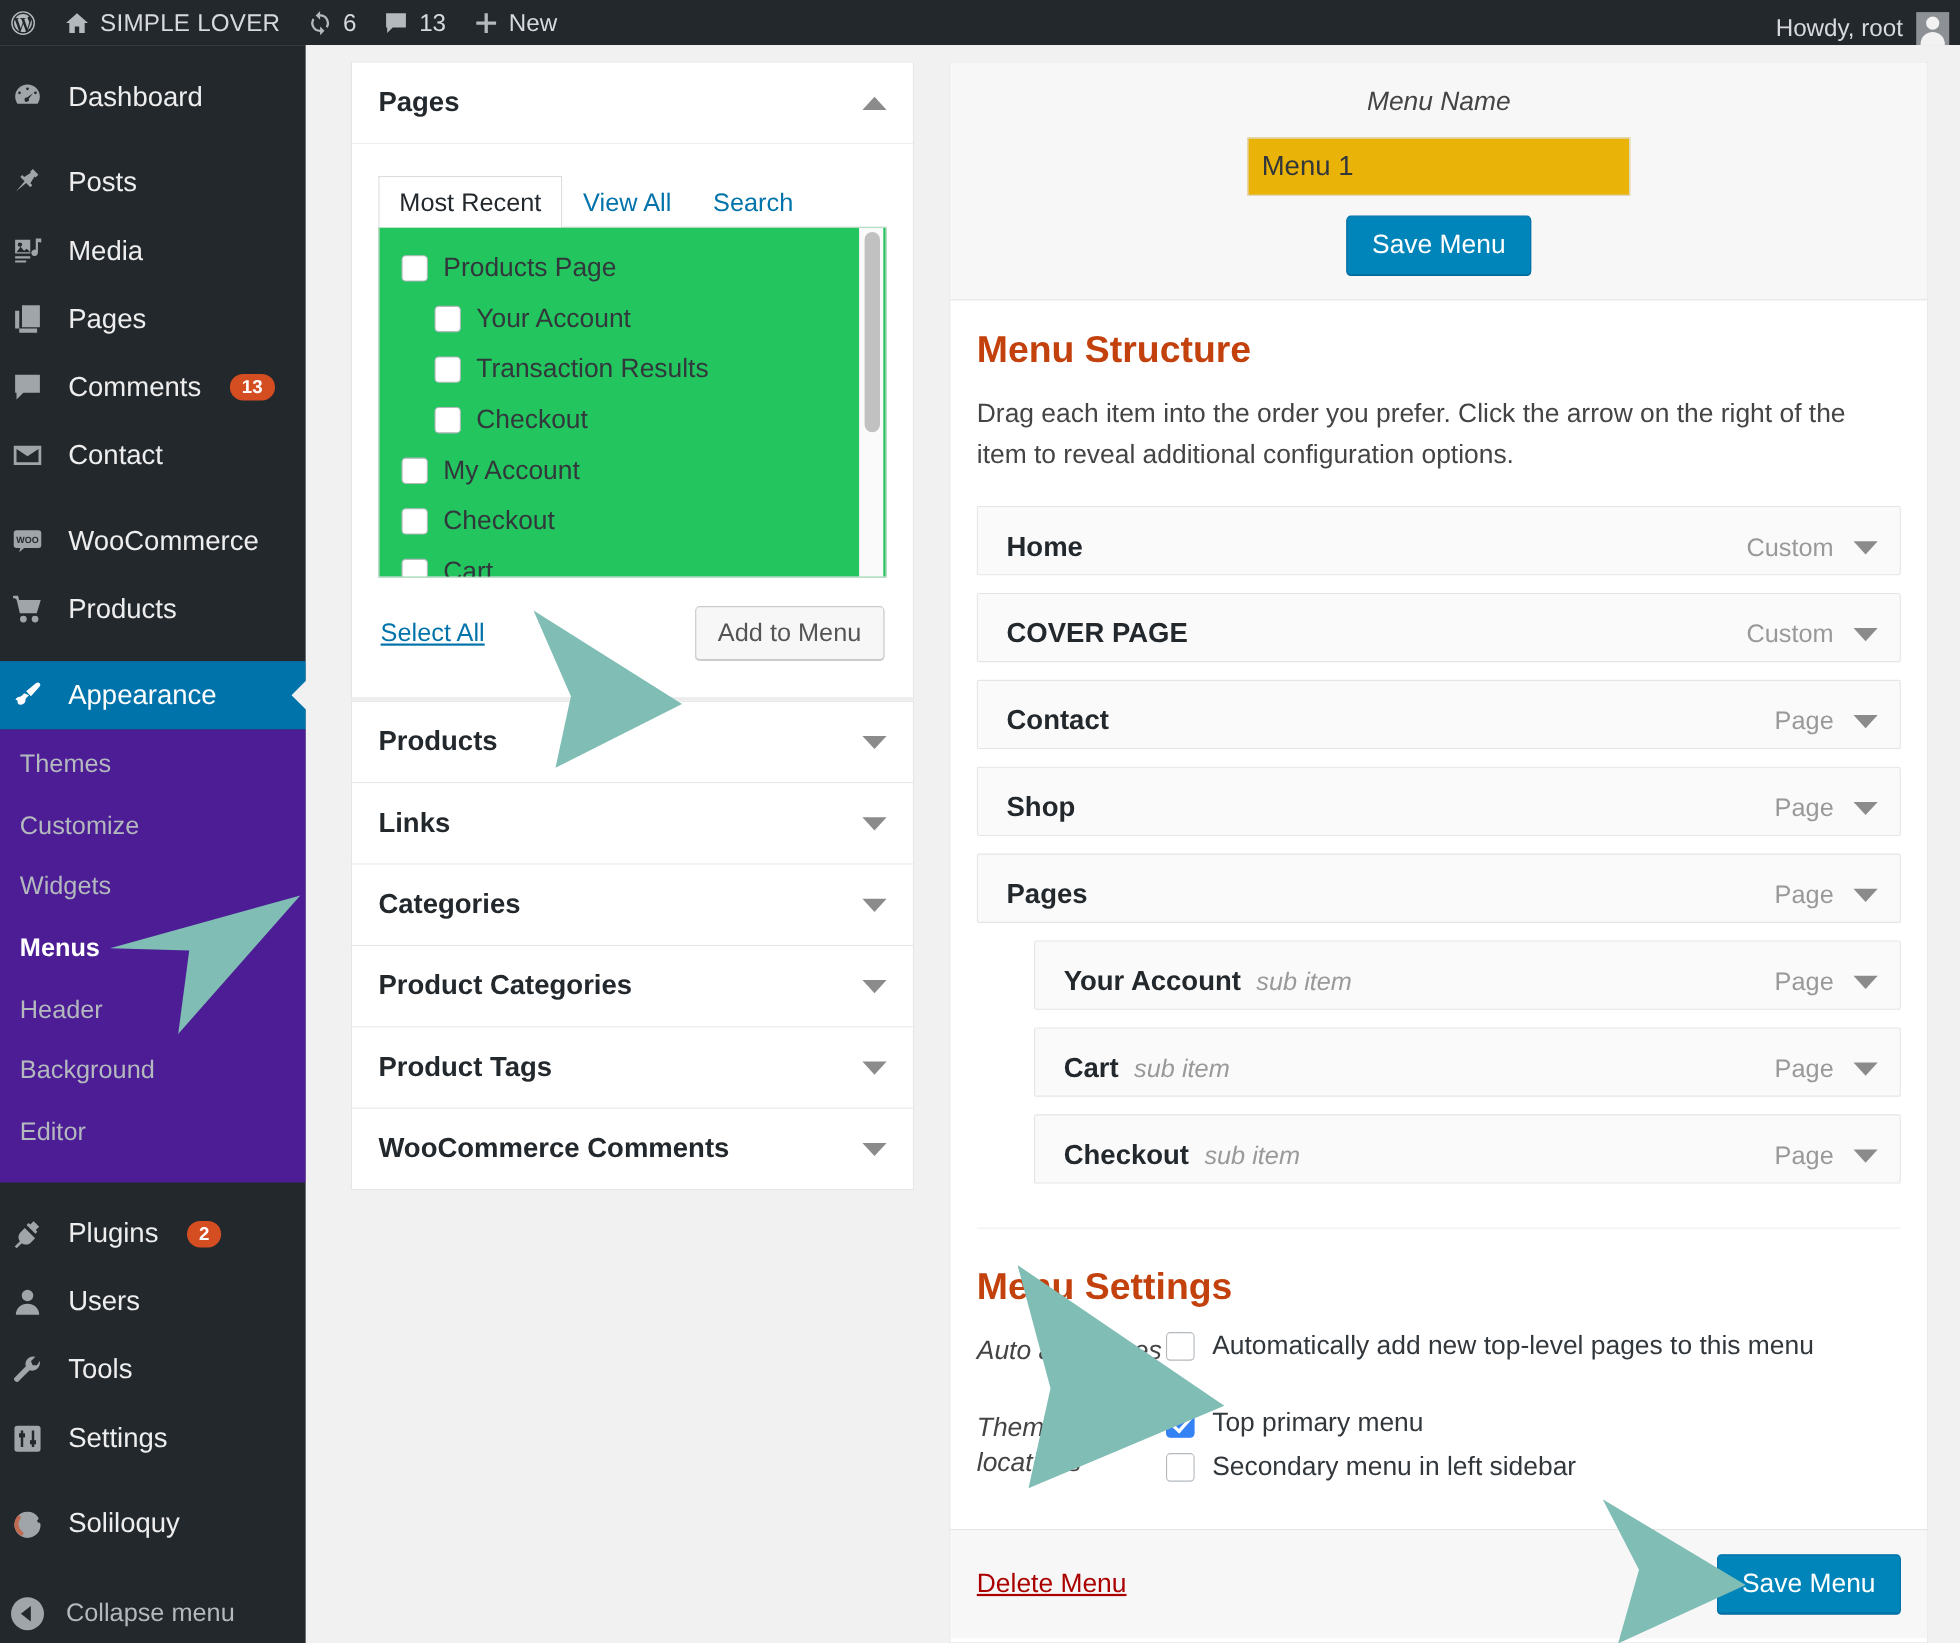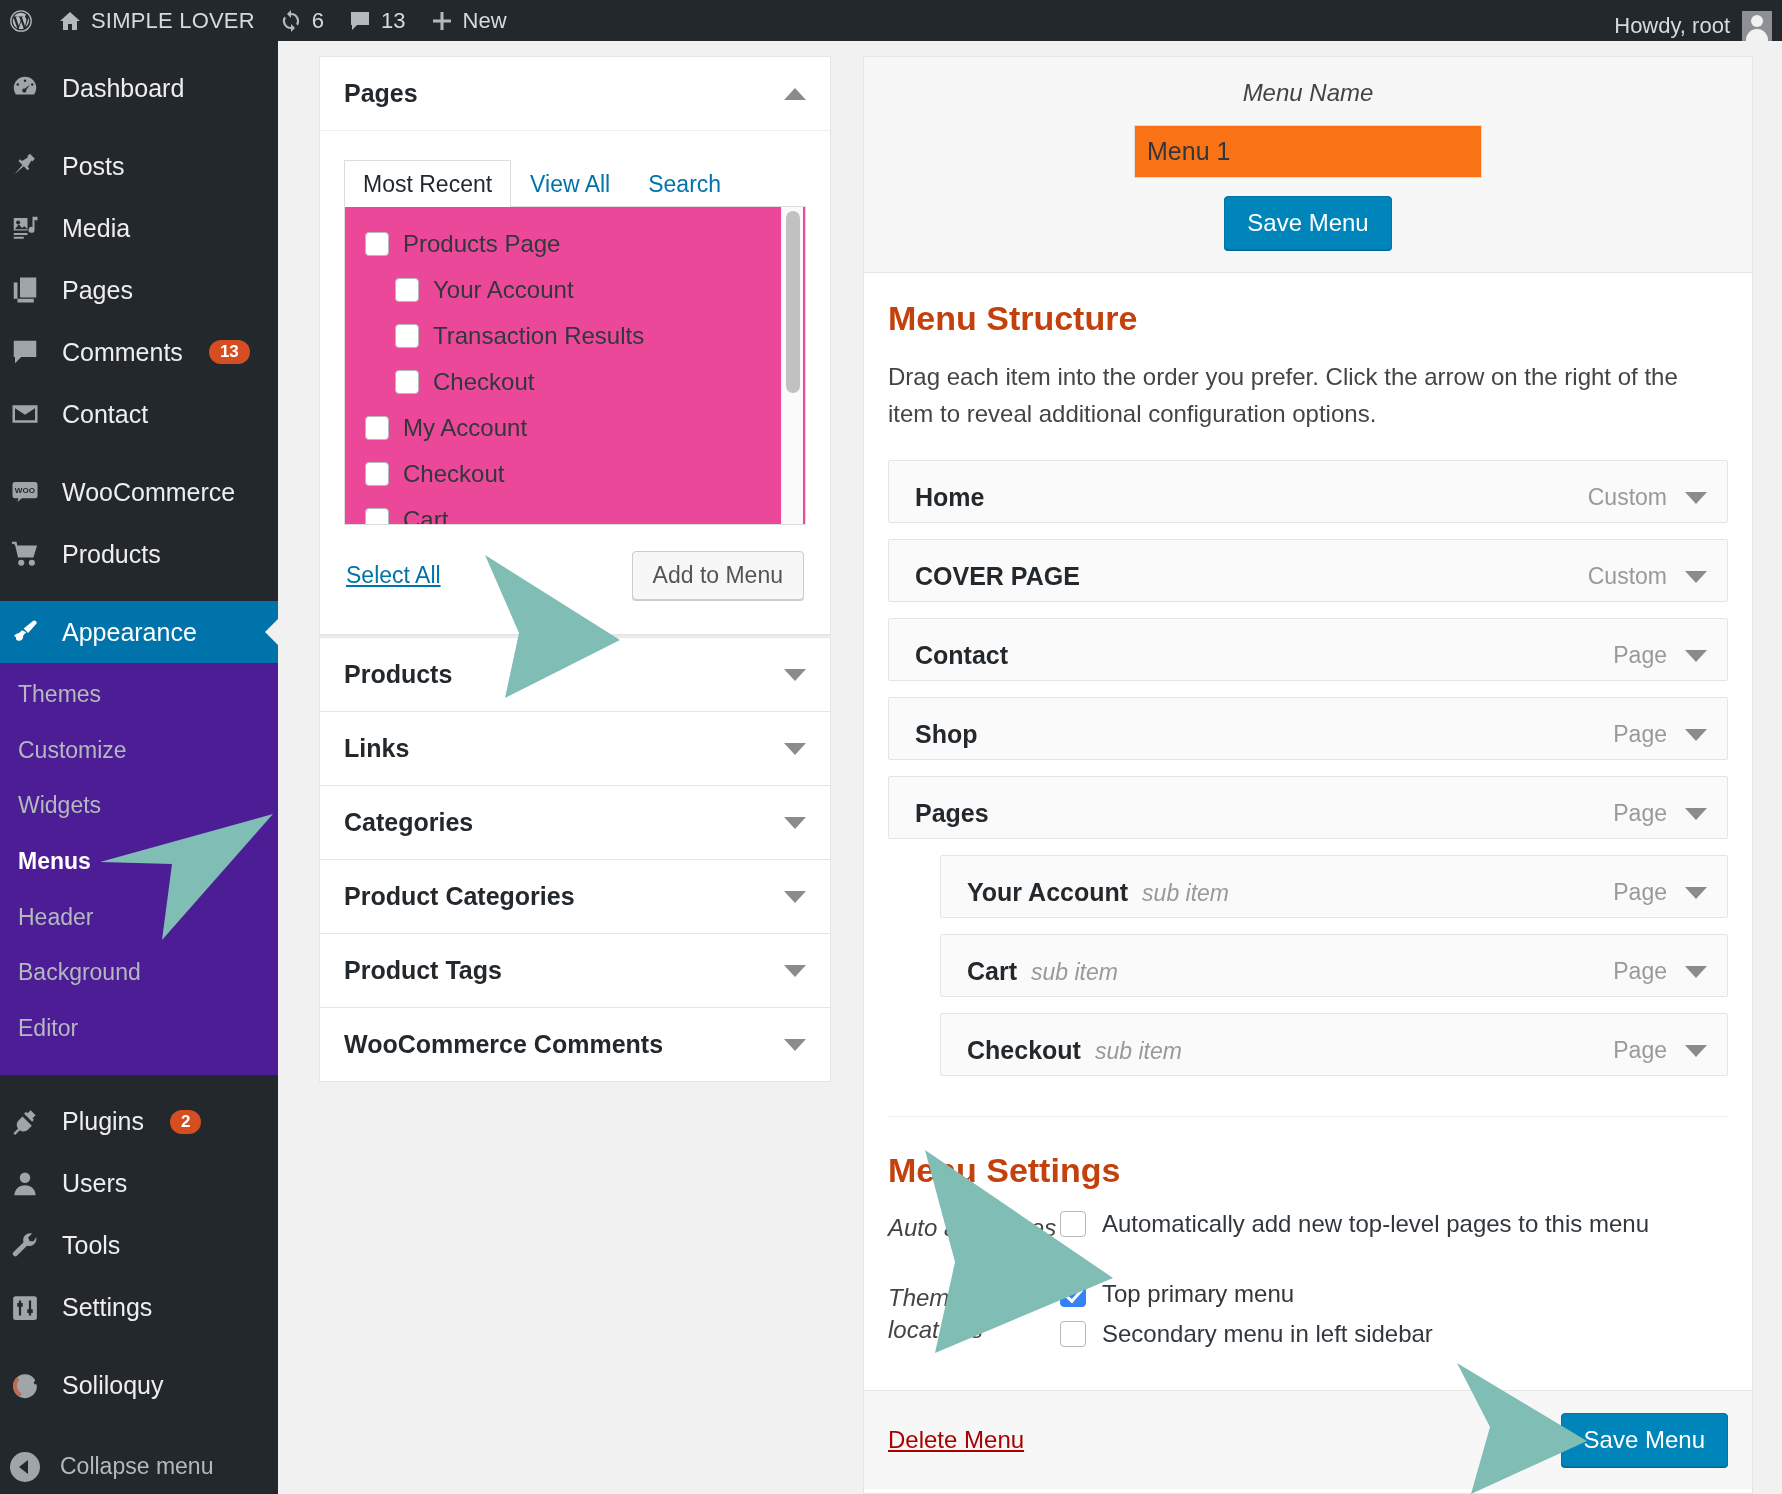--- a/index.html
+++ b/index.html
@@ -118,21 +118,21 @@
   .tab {
     font-size: 23px; padding: 10px 18px 9px; cursor:pointer; color:#0073aa;
     border: 1px solid transparent; border-bottom: none; position: relative; top: 1px;
   }
   .tab.active {
     color: #23282d; background: #fff; border-color: #ddd; border-bottom-color: #fff;
   }
 
   .listbox {
     border: 1px solid #ddd; border-top: none; height: 318px; overflow: hidden;
-    position: relative; background:#ec4899;
+    position: relative; background:#22c55e;
   }
   .listitems { padding: 14px 0 0 20px; }
   .litem {
     display:flex; align-items:center; gap: 14px; font-size: 24px; color:#32373c;
     height: 46px;
   }
   .litem.child { padding-left: 30px; }
   .cbx {
     width: 24px; height: 24px; border:1px solid #b4b9be; border-radius:4px;
     background:#fff; flex: 0 0 24px;
@@ -170,21 +170,21 @@
     position:absolute; left: 585px; top: 15px; width: 890px;
     background:#fff; border:1px solid #e5e5e5; min-height: 1438px;
   }
   .menu-header {
     display:flex; align-items:center; gap: 18px;
     padding: 22px 24px; background:#f7f7f7; border-bottom:1px solid #e5e5e5;flex-direction:column;
   }
   .mn-label { font-style: italic; font-size: 24px; color:#444; white-space:nowrap; }
   .mn-input {
     flex: 1; font-size: 25px; padding: 11px 12px; border:1px solid #ddd;
-    font-family:"Liberation Sans",sans-serif; color:#32373c; background:#f97316;
+    font-family:"Liberation Sans",sans-serif; color:#32373c; background:#eab308;
   }
   .btn-primary {
     background:#0085ba; border:1px solid #0073aa; border-radius:4px;
     color:#fff; font-size:24px; padding: 12px 22px; cursor:pointer;
     box-shadow: 0 1px 0 #006799; white-space:nowrap;
   }
   .rc-body { padding: 26px 24px 0; }
   .h2 { font-size: 34px; font-weight:bold; color:#c2410c; margin-bottom: 20px; }
   .helptext { font-size: 24px; color:#444; line-height: 1.55; margin-bottom: 28px; max-width: 820px; }
 

